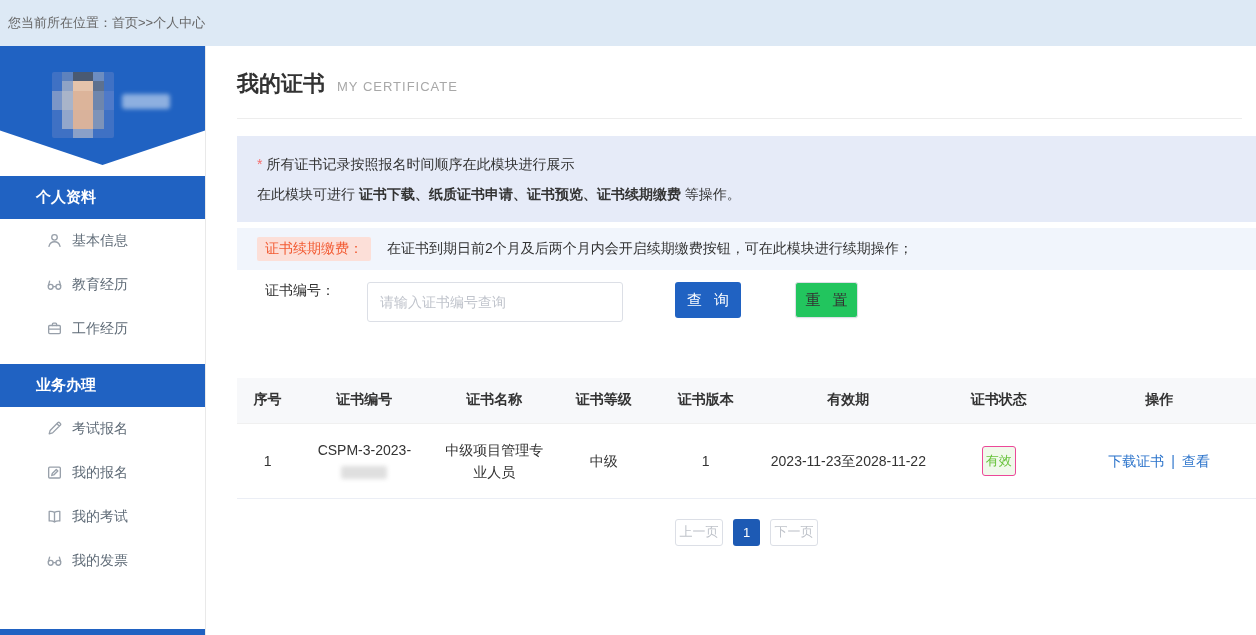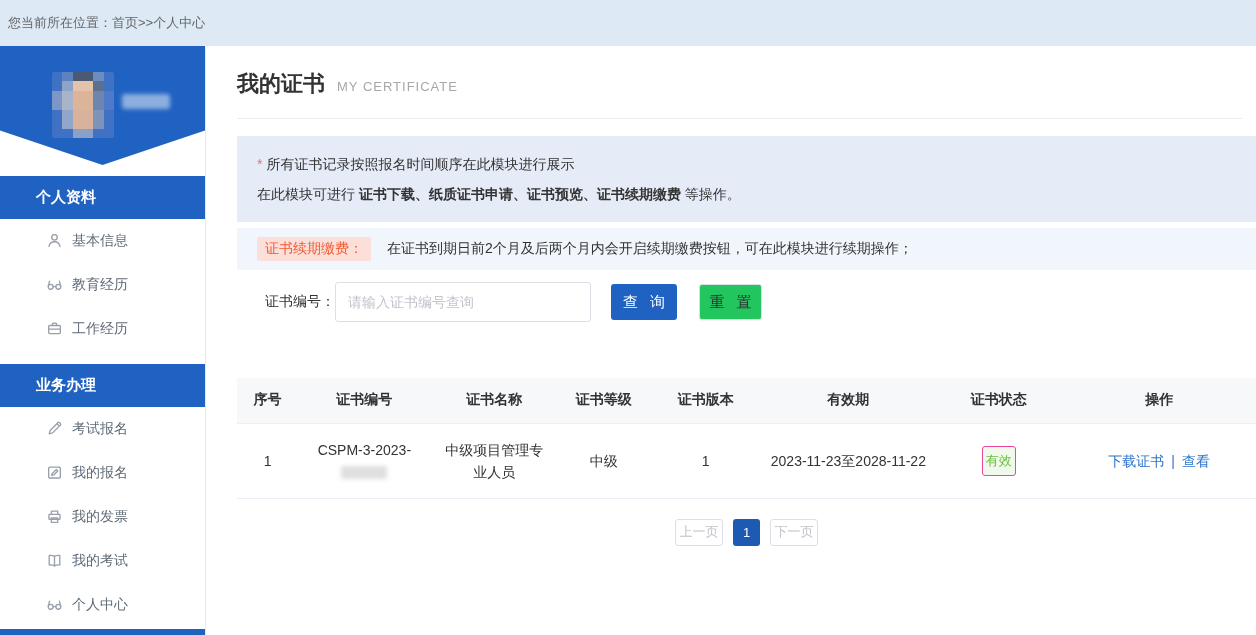--- a/index.html
+++ b/index.html
@@ -74,21 +74,21 @@
   .info-box .star{color:#f56c6c;margin-right:4px;}
   .info-box b{font-weight:bold;}
   .notice-box{
     margin-top:6px;background:#f1f5fc;padding:9px 0 9px 20px;
     display:flex;align-items:center;font-size:14px;color:#333;
   }
   .notice-pill{
     background:#fcdfd8;color:#f25b33;padding:3px 8px;border-radius:2px;margin-right:16px;
     flex:none;
   }
-  .search-row{margin-top:12px;display:flex;align-items:center;}
+  .search-row{margin-top:12px;display:flex;gap:32px;}
   .search-label{margin-left:28px;color:#333;}
   .search-input{
     width:256px;height:40px;border:1px solid #dcdfe6;border-radius:3px;
     padding:8px 12px;font-size:14px;color:#333;outline:none;
     font-family:"Liberation Sans","DejaVu Sans",sans-serif;
   }
   .search-input::placeholder{color:#c0c4cc;}
   .btn{
     height:36px;border-radius:3px;font-size:15px;cursor:pointer;
     font-family:"Liberation Sans","DejaVu Sans",sans-serif;
@@ -217,43 +217,34 @@
           <svg width="17" height="17" viewBox="0 0 16 16">
               <rect x="2.5" y="3" width="11" height="10.2" rx="1"></rect>
               <path d="M5.4 10.8l.5-1.9 3.8-3.8 1.4 1.4-3.8 3.8-1.9.5z"></path>
             </svg>
         </span>
         <span>我的报名</span>
       </li>
       <li>
         <span class="icon">
           <svg width="17" height="17" viewBox="0 0 16 16">
-              <rect x="2.8" y="6" width="10.4" height="4.6" rx="0.6"></rect>
-              <path d="M5 6V3h6v3M5 9.4h6v4.1H5z"></path>
-            </svg>
-        </span>
-        <span>我的发票</span>
-      </li>
-      <li>
-        <span class="icon">
-          <svg width="17" height="17" viewBox="0 0 16 16">
               <path d="M8 4.2C6.8 3.2 5 3 3 3.2v9c2-.2 3.8 0 5 1 1.2-1 3-1.2 5-1v-9c-2-.2-3.8 0-5 1zM8 4.2v9"></path>
             </svg>
         </span>
         <span>我的考试</span>
       </li>
       <li>
         <span class="icon">
           <svg width="17" height="17" viewBox="0 0 16 16">
               <circle cx="4.4" cy="10.2" r="2.3"></circle>
               <circle cx="11.6" cy="10.2" r="2.3"></circle>
               <path d="M6.7 10h2.6M2.2 9 3.4 4.8M13.8 9 12.6 4.8"></path>
             </svg>
         </span>
-        <span>个人中心</span>
+        <span>我的发票</span>
       </li>
     </ul>
 
     <div class="sidebar-cut"></div>
   </div>
 
   <div class="main">
     <div class="title-row">
       <span class="page-title">我的证书</span>
       <span class="page-subtitle">MY CERTIFICATE</span>

